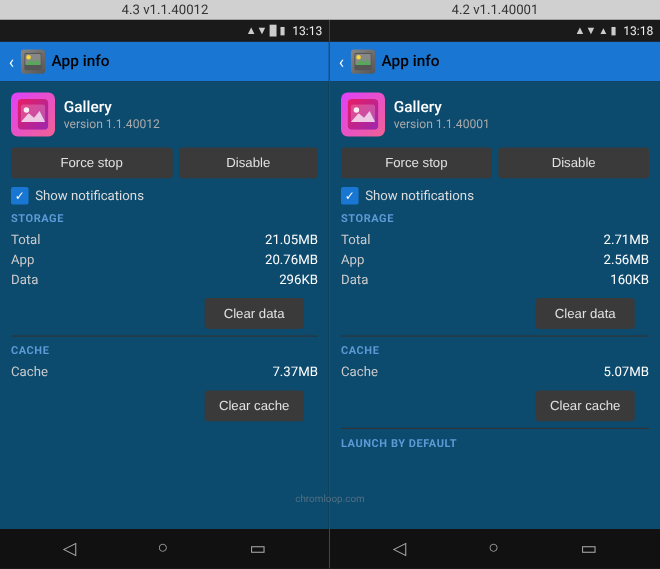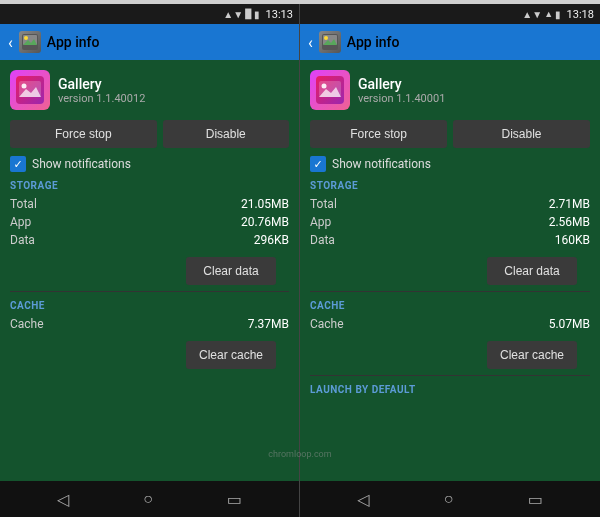--- a/index.html
+++ b/index.html
@@ -89,21 +89,21 @@
     }
     .app-bar .title {
       color: #000000;
       font-size: 14px;
       font-weight: 500;
     }
 
     
     .content {
       flex: 1;
-      background: #14532d;
+      background: #0c4a6e;
       overflow-y: auto;
       padding: 10px;
     }
     .content::-webkit-scrollbar { display: none; }
 
     
     .app-header {
       display: flex;
       align-items: center;
       margin-bottom: 10px;
@@ -247,20 +247,22 @@
     }
 
     .phone-wrapper {
       position: relative;
     }
   </style>
 </head>
 <body>
 
 <div class="comparison-label">
+  <span>4.3   v1.1.40012</span>
+  <span>4.2   v1.1.40001</span>
 </div>
 
 <div class="phones-row">
 
   <div class="phone phone-wrapper">
 
     <div class="status-bar">
       <div class="icons-group">
         <span style="color:#ccc;font-size:10px;">▲▼</span>
         <span style="color:#ccc;font-size:9px;">▉</span>

